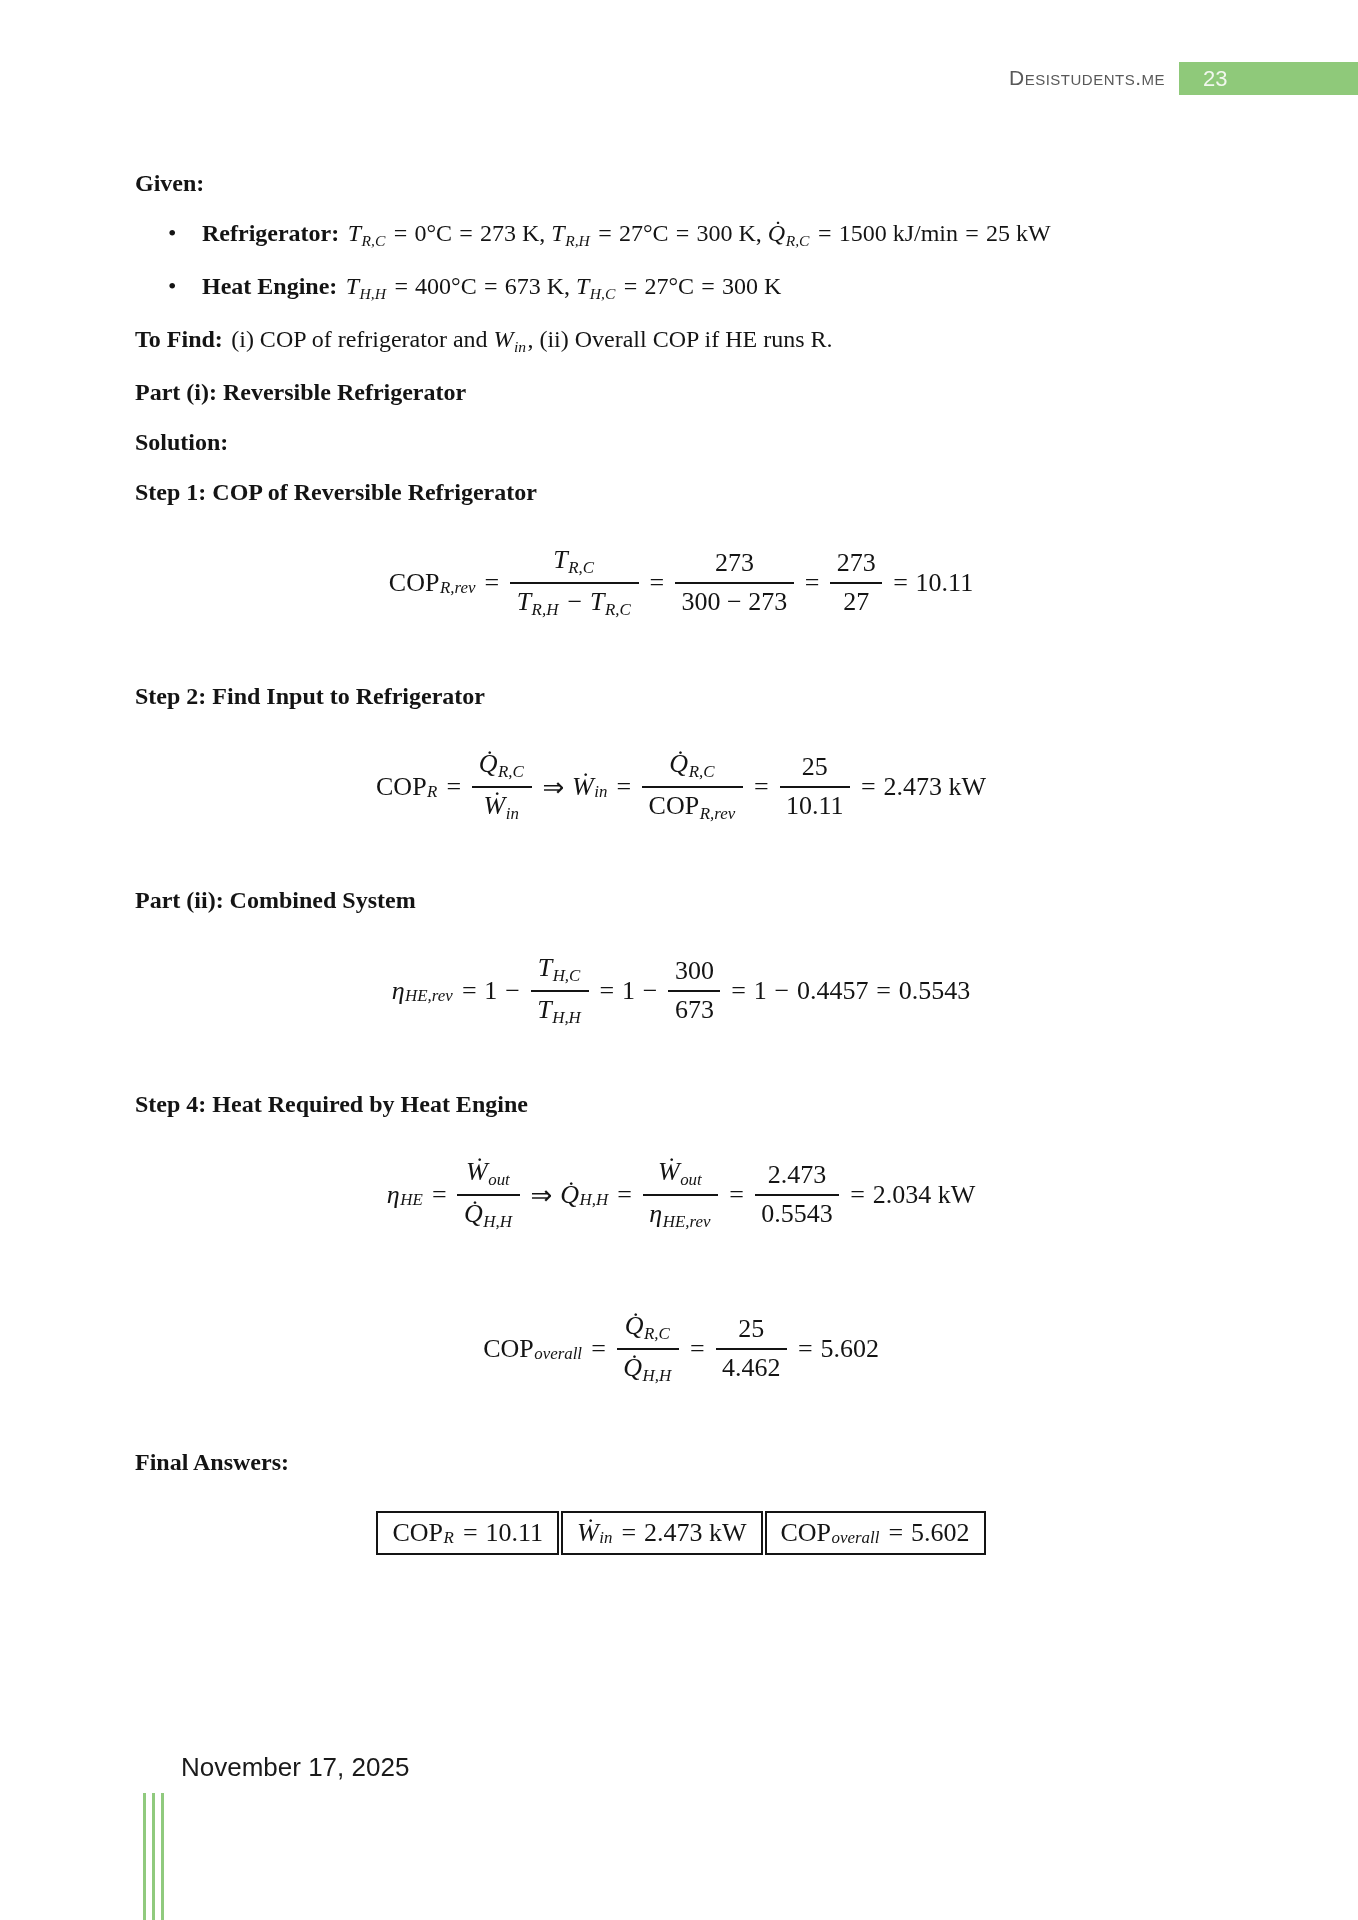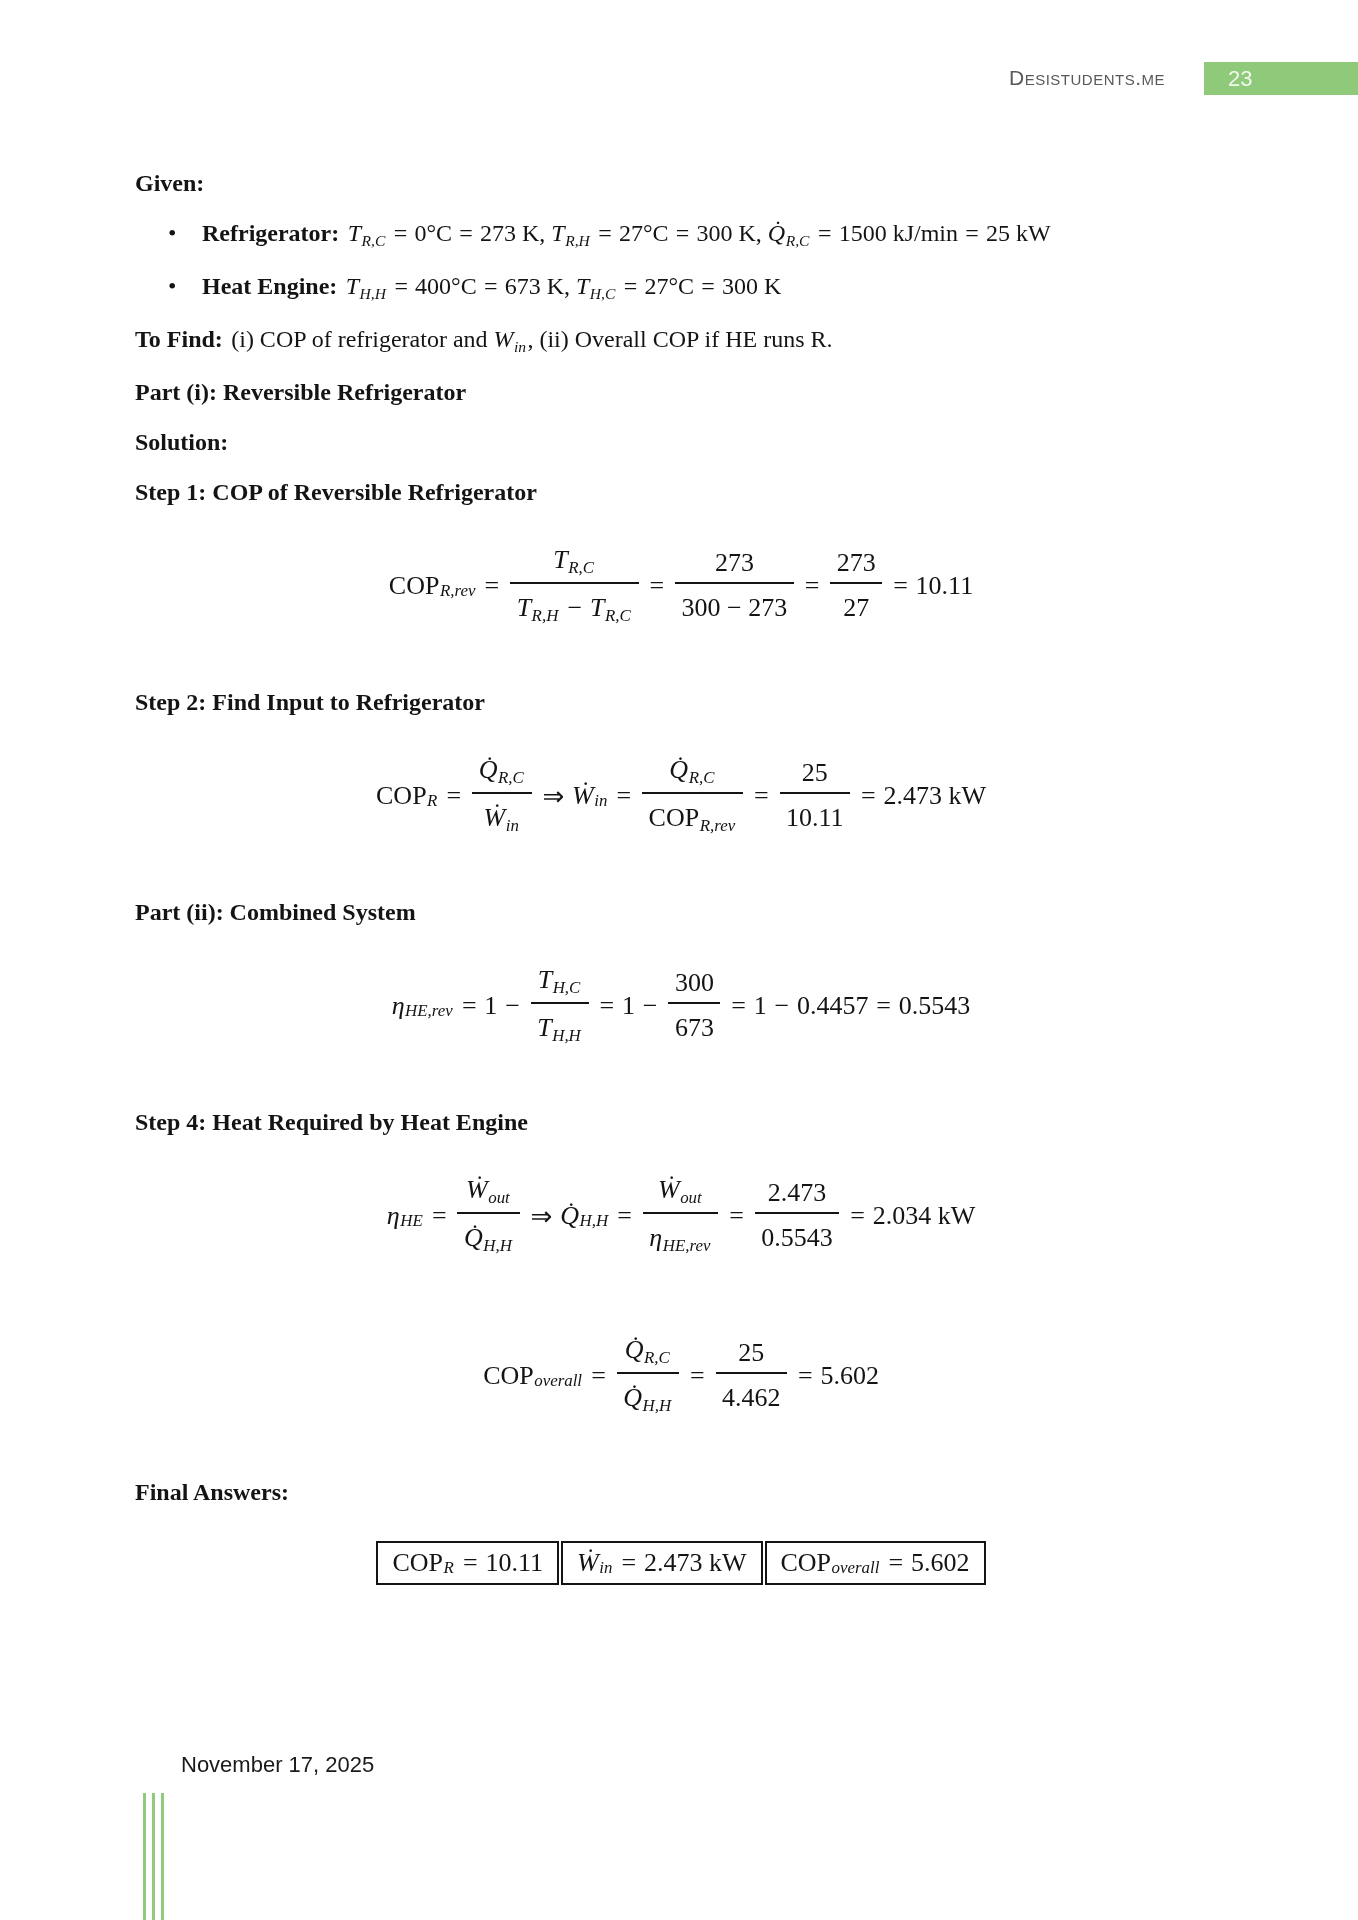--- a/index.html
+++ b/index.html
@@ -10,21 +10,21 @@
   }
 
   
   .header { position:absolute; top:62px; left:0; right:0; height:33px;padding-left:13px; }
   .site {
     position:absolute; right:193px; top:4px;
     font-family:"Liberation Sans", sans-serif; font-size:21px; color:#595959;
     letter-spacing:0.5px; font-variant:small-caps;
   }
   .badge {
-    position:absolute; right:0; top:0; width:154px; height:33px;
+    position:absolute; right:0; top:0; width:179px; height:33px;
     background:#8fc97a; color:#f2f7ee;
     font-family:"Liberation Sans", sans-serif; font-size:22px; line-height:33px;
     padding-left:24px; box-sizing:border-box;
   }
 
   
   .content { position:absolute; top:168px; left:135px; width:1092px; }
   .content p { font-size:24px; line-height:30px; margin:0 0 20px 0; }
   .bold, .lead { font-weight:bold; }
   .lead { margin-right:0.35em;margin-top:30px; }
@@ -40,35 +40,35 @@
   .txt { font-style:normal; }
   .sub { font-style:italic; font-size:0.65em; position:relative; top:0.3em; margin:0 0.08em 0 0.03em; }
   .op  { margin:0 0.3em; font-style:normal; }
 
   .formula-row {
     display:flex; align-items:center; justify-content:center;
     font-size:26px; min-height:88px; margin:10px 0 42px 0;
   }
   .frac { display:inline-block; vertical-align:middle; text-align:center; margin:16px 0.12em; }
   .frac .num { display:block; line-height:34px; padding:0 0.25em 2px; }
-  .frac .den { display:block; line-height:36px; padding:6px 0.25em 0; border-top:2px solid #141414; }
+  .frac .den { display:block; line-height:36px; padding:0 0.25em 0; border-top:2px solid #141414; }
 
   
   .answers-row { display:flex; justify-content:center; margin-top:34px; }
   .answer-box {
     display:inline-flex; align-items:center; font-size:26px;
     border:2px solid #141414; padding:5px 14px; margin:0 1px; background:#fff;
   }
 
   
   .footer-lines { position:absolute; left:143px; top:1793px; bottom:0; display:flex; }
   .footer-lines i { display:block; width:3px; background:#90ca7e; margin-right:6px; }
   .footer-date {
     position:absolute; left:181px; top:1752px;
-    font-family:"Liberation Sans", sans-serif; font-size:22px; color:#1a1a1a;
+    font-family:"Liberation Sans", sans-serif; font-size:26px; color:#1a1a1a;
   }
 </style>
 </head>
 <body>
 
 <div class="page">
 
   <div class="header">
     <span class="site">Desistudents.me</span>
     <span class="badge">23</span>

